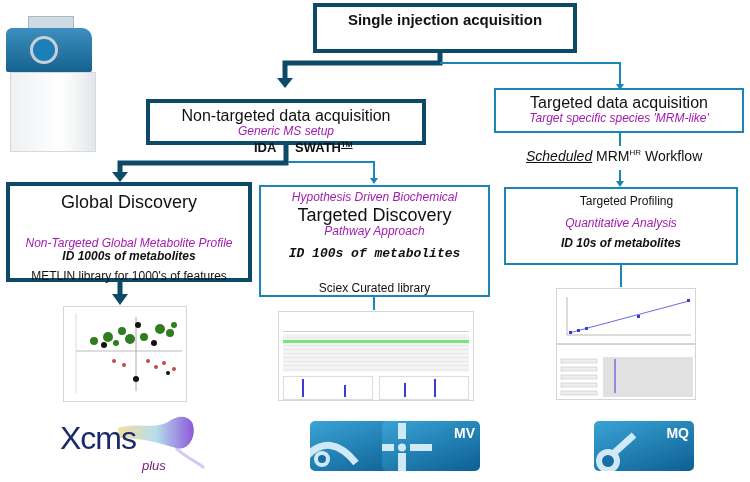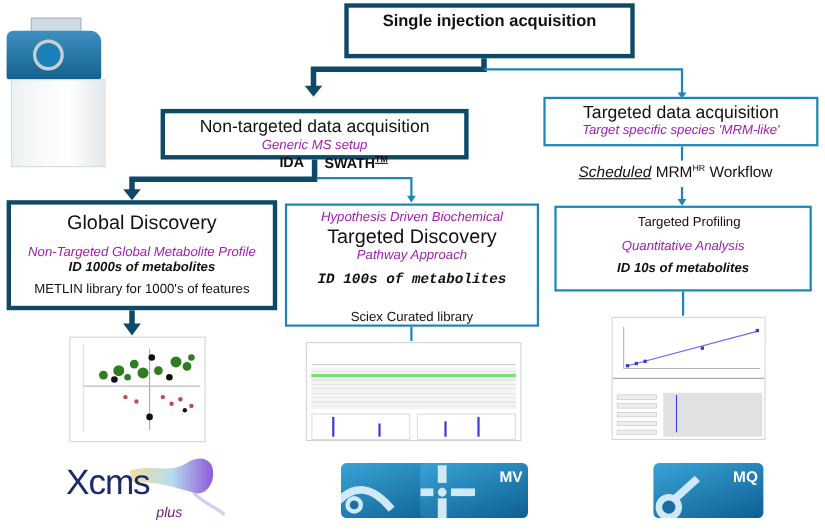--- a/index.html
+++ b/index.html
@@ -69,21 +69,21 @@
 <span class="lbl" style="left:254px;top:140px;">IDA</span>
 <span class="lbl" style="left:295px;top:140px;"><span>SWATH</span><span style="font-size:8px;vertical-align:super;text-decoration:underline;">TM</span></span>
 
 <div style="position:absolute;left:526px;top:148px;font-size:14px;">
   <span style="font-style:italic;text-decoration:underline;">Scheduled</span>
   <span>MRM</span><span style="font-size:8px;vertical-align:super;">HR</span>
   <span>Workflow</span>
 </div>
 
 <div class="box dark" style="left:6px;top:182px;width:246px;height:100px;padding-top:6px;">
-  <span class="t" style="font-size:18px;margin-bottom:10px;">Global Discovery</span>
+  <span class="t" style="font-size:18px;margin-bottom:24px;">Global Discovery</span>
   <span class="t it" style="font-size:12px;">Non-Targeted Global Metabolite Profile</span>
   <span class="t bi" style="font-size:12px;margin-bottom:6px;">ID 1000s of metabolites</span>
   <span class="t" style="font-size:12px;">METLIN library for 1000's of features</span>
 </div>
 
 <div class="box light" style="left:259px;top:185px;width:231px;height:112px;padding-top:4px;">
   <span class="t it" style="font-size:12px;">Hypothesis Driven Biochemical</span>
   <span class="t" style="font-size:18px;">Targeted Discovery</span>
   <span class="t it" style="font-size:12px;margin-bottom:8px;">Pathway Approach</span>
   <span class="t bi" style="font-size:13px;margin-bottom:20px;font-family:Liberation Mono, monospace;">ID 100s of metabolites</span>

